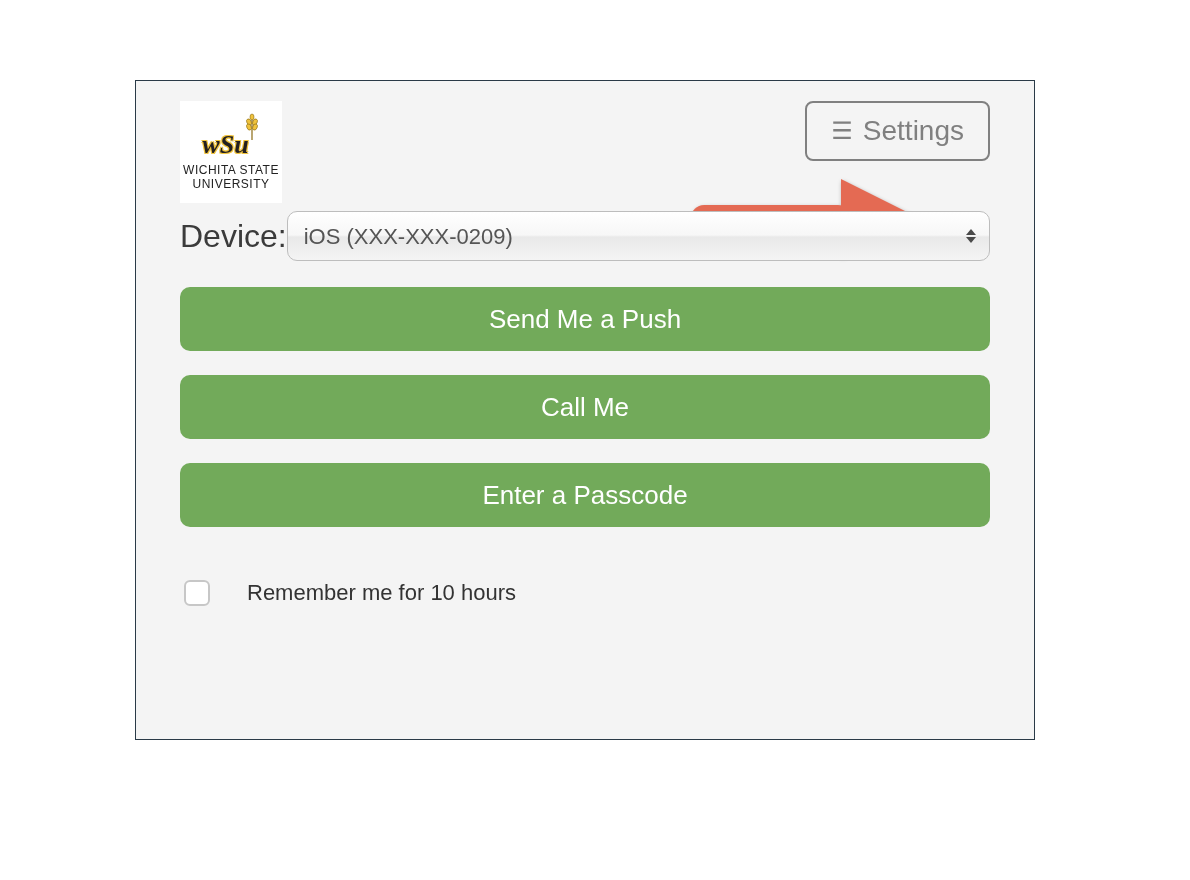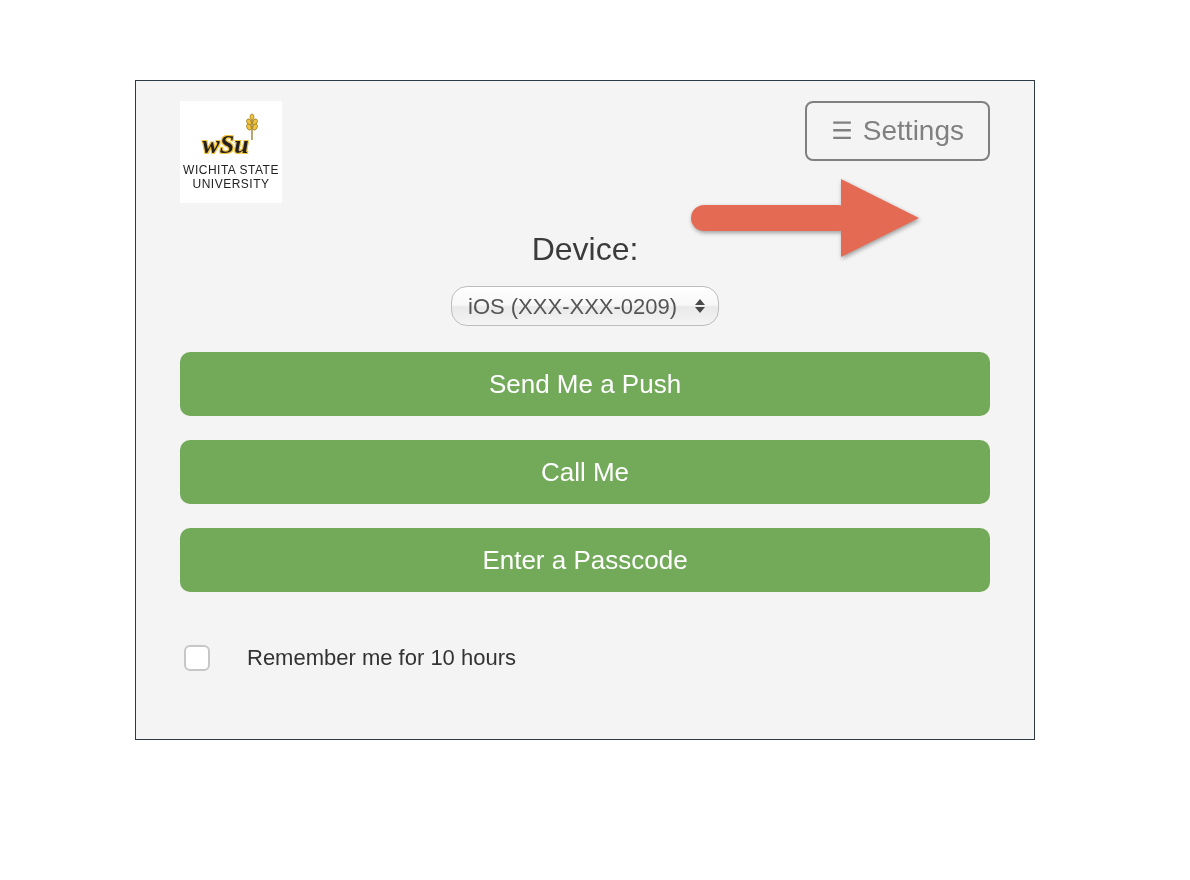--- a/index.html
+++ b/index.html
@@ -82,41 +82,38 @@
   .arrow {
     position: absolute;
     left: 555px; top: 98px;
     pointer-events: none;
     filter: drop-shadow(1px 2px 2px rgba(0,0,0,0.35));
   }
 
   
   .device-row {
     display: flex; align-items: center;
-    gap: 18px;
-    margin-top: 20px;
     margin-bottom: 26px;
-    flex-direction: column;
   }
   .device-label {
     font-size: 32px;
     color: #3b3b3b;
   }
   .device-select {
     flex: 1;
     position: relative;
   }
   .device-select select {
     width: 100%;
-    height: 40px;
+    height: 50px;
     font-size: 22px;
     color: #555;
     padding: 0 40px 0 16px;
     border: 1px solid #bdbdbd;
-    border-radius: 16px;
+    border-radius: 10px;
     background: linear-gradient(#ffffff 0%, #f7f7f7 48%, #e9e9e9 52%, #f4f4f4 100%);
     appearance: none;
     -webkit-appearance: none;
     cursor: pointer;
   }
   .device-caret {
     position: absolute;
     right: 14px; top: 50%; transform: translateY(-50%);
     display: flex; flex-direction: column; gap: 2px;
     pointer-events: none;

